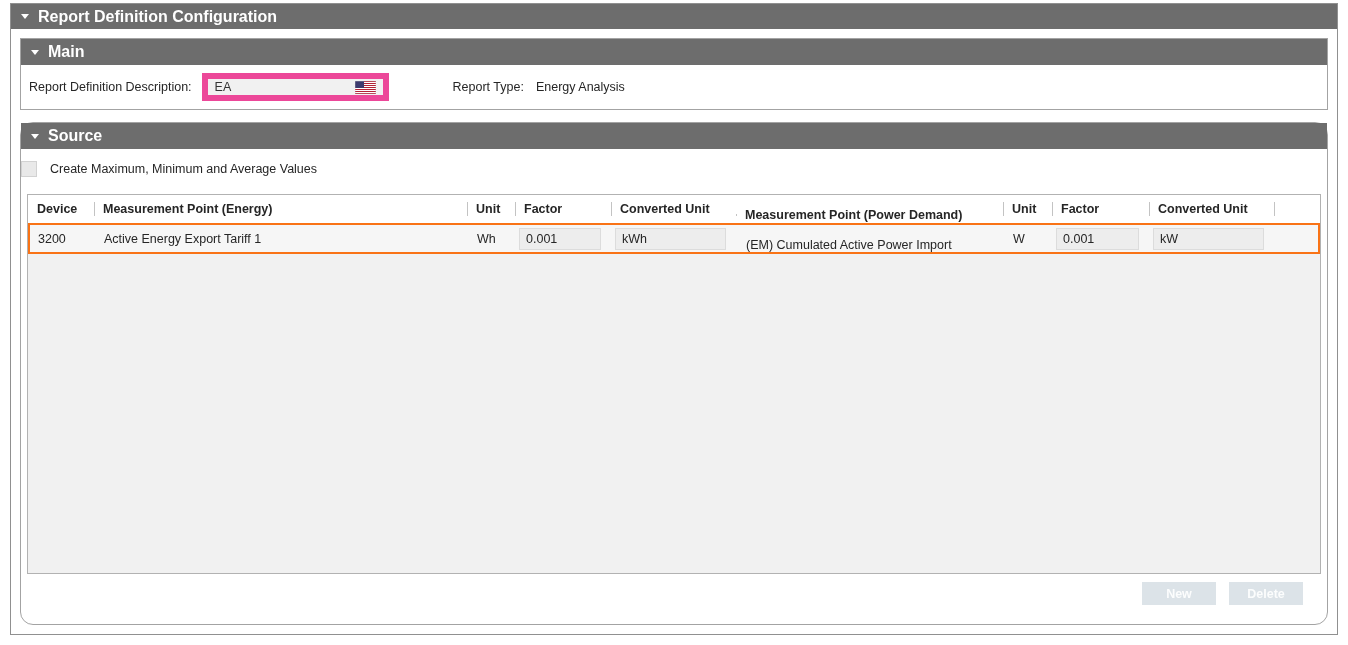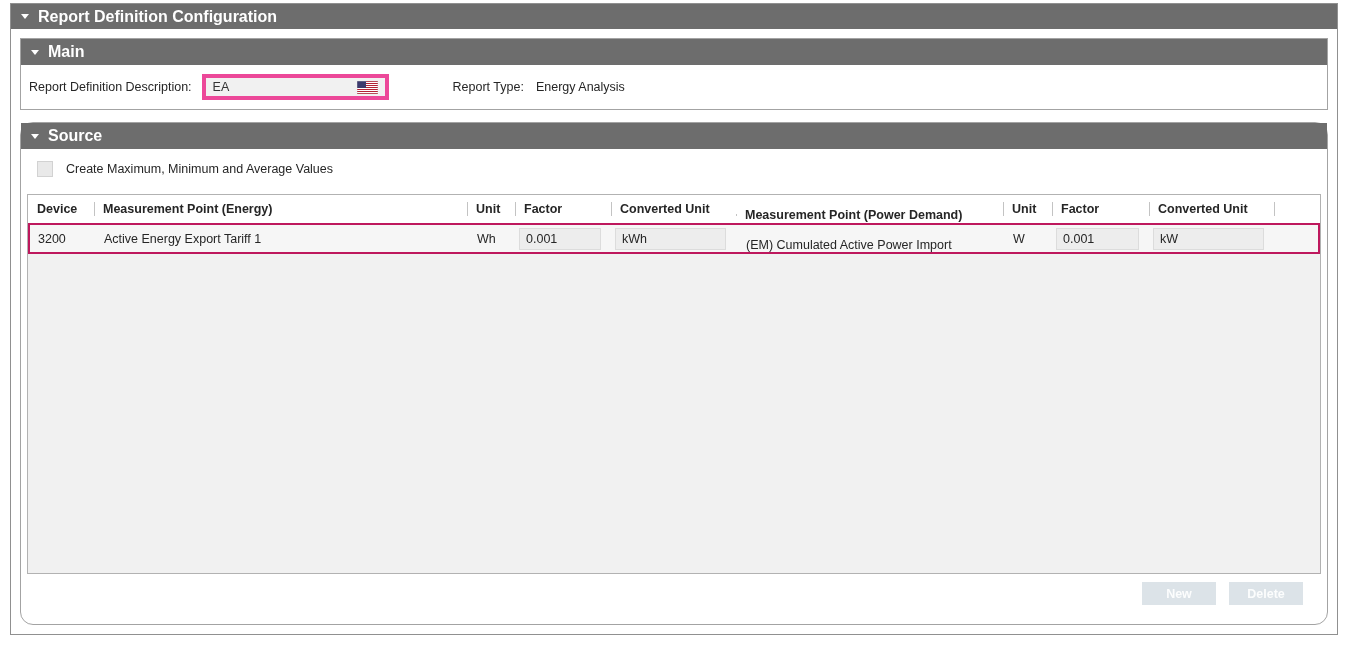--- a/index.html
+++ b/index.html
@@ -27,32 +27,32 @@
   .section { border: 1px solid #a3a3a3; background: #ffffff; }
   .section .bar { height: 26px; }
 
   
   .main-content {
     height: 44px; display: flex; align-items: center;
     font-size: 12.5px; padding-left: 8px;
   }
   .desc-input {
     width: 187px; height: 26px; margin-left: 10px;
-    background: #f1f1f1; border: 4px solid #ec4899;
+    background: #f1f1f1; border: 6px solid #ec4899;
     display: flex; align-items: center; padding: 8px 7px;
     font-size: 12.5px; color: #333;
   }
   .flag { margin-left: auto; display: block; }
   .report-type-label { margin-left: 64px; }
   .report-type-value { margin-left: 12px; }
 
   
   .source-section { margin-top: 12px; height: 503px; display: flex; flex-direction: column; border-radius: 13px; }
   .checkbox-row {
-    margin: 12px 0 0 16px; display: flex; align-items: center;
+    margin: 12px 0 0 0; display: flex; align-items: center;
     font-size: 12.5px;
   }
   .checkbox {
     width: 16px; height: 16px; background: #e9e9e9;
     border: 1px solid #d2d2d2; margin-right: 13px; cursor: default;
   }
 
   .grid {
     margin: 17px 6px 0 6px; height: 380px;
     border: 1px solid #b2b2b2; background: #ffffff;
@@ -62,21 +62,21 @@
   .hcell {
     display: flex; align-items: center; font-size: 12.5px; font-weight: bold;
     padding-left: 9px; position: relative; white-space: nowrap; overflow: hidden;
   }
   .hcell:not(:first-child)::before {
     content: ""; position: absolute; left: 0; top: 7px; bottom: 7px;
     width: 1px; background: #c3c3c3;
   }
   .grid-row {
     display: flex; height: 31px; align-items: stretch;
-    background: #f6f6f6; border: 2px solid #be185d;
+    background: #f6f6f6; border: 2px solid #f97316;
     font-size: 12.5px;
   }
   .rcell {
     display: flex; align-items: center; padding-left: 8px;
     white-space: nowrap; overflow: hidden;
   }
   .cell-box {
     height: 22px; width: calc(100% - 12px);
     background: #ededed; border: 1px solid #dcdcdc;
     display: flex; align-items: center; padding-left: 6px;

